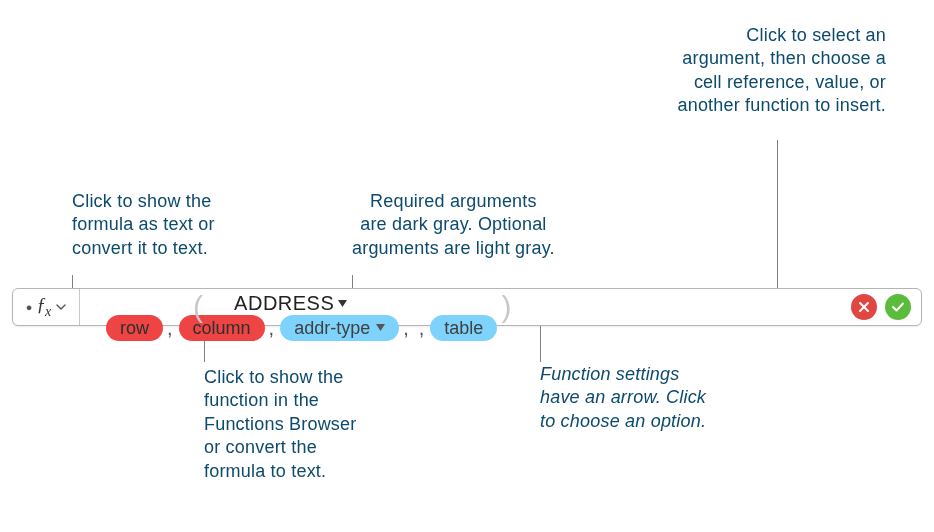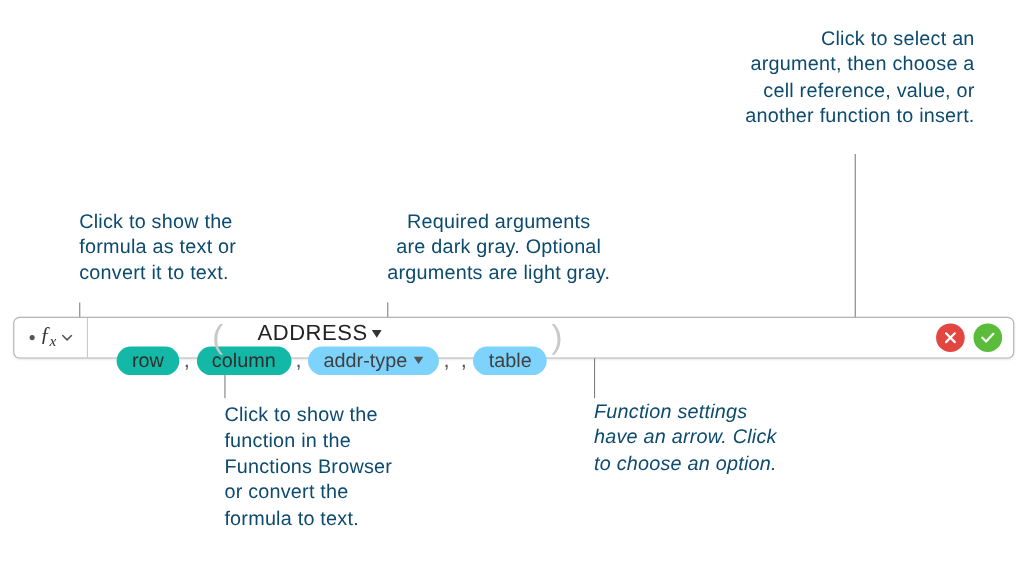--- a/index.html
+++ b/index.html
@@ -116,21 +116,21 @@
   .token {
     height: 26px;
     border-radius: 13px;
     display:flex;
     align-items:center;
     padding: 0 14px;
     font-size: 18px;
     gap: 6px;
     white-space: nowrap;
   }
-  .token.req { background: #14b8a6; color:#2e2e2e; }
+  .token.req { background: #ef4444; color:#2e2e2e; }
   .token.opt { background: #7dd3fc; color:#404040; }
 
   .comma {
     font-size: 20px;
     color:#555;
     padding: 0 6px 0 4px;
   }
 
   .down-caret svg { display:block; }
 

